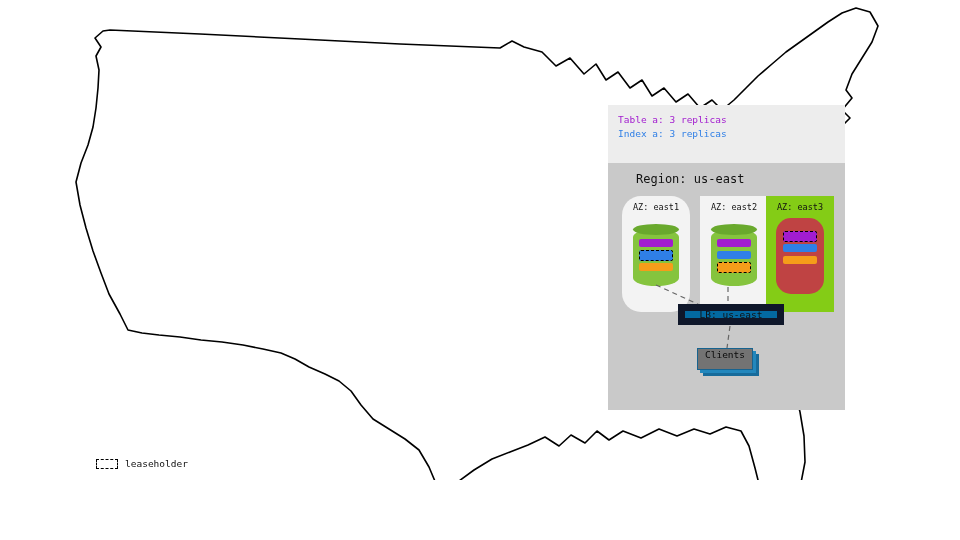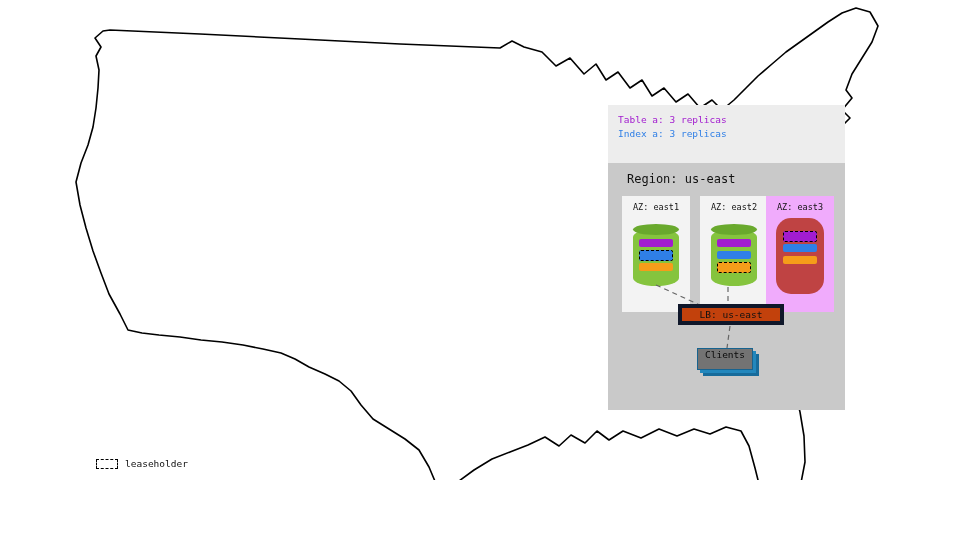--- a/index.html
+++ b/index.html
@@ -15,25 +15,25 @@
     background:#ededed; box-sizing:border-box; padding:8px 0 0 10px; z-index:2;
   }
   .legend-line { font-size:9.5px; line-height:14px; white-space:pre; }
   .c-purple { color:#a21ccf; } .c-blue { color:#2f7fe6; } .c-orange { color:#f59d1a; }
 
   
   .region-panel {
     position:absolute; left:608px; top:163px; width:237px; height:247px;
     background:#c9c9c9; z-index:2;
   }
-  .region-title { position:absolute; left:19px; top:9px; font-size:12px; color:#111;text-align:center; }
+  .region-title { position:absolute; left:28px; top:9px; font-size:12px; color:#111;text-align:center; }
 
   .az { position:absolute; top:33px; width:68px; height:116px; background:#f3f3f3; }
-  .az1 { left:14px; } .az2 { left:92px; }
-  .az3 { left:158px; background:#f0abfc; }
+  .az1 { left:14px;border-radius:19px; } .az2 { left:92px; }
+  .az3 { left:158px; background:#84cc16; }
   .az-label { text-align:center; font-size:8.5px; padding-top:6px; color:#111; }
 
   
   .cylinder { position:absolute; left:11px; top:28px; width:46px; height:62px; }
   .cyl-body { position:absolute; left:0; top:5px; width:46px; height:57px;
               background:#85c43e; border-radius:23px / 8px; }
   .cyl-top  { position:absolute; left:0; top:0; width:46px; height:11px;
               background:#69a92d; border-radius:50%; z-index:1; }
   .bars { position:absolute; left:0; top:15px; width:46px; z-index:2;
           display:flex; flex-direction:column; align-items:center; }
@@ -45,21 +45,21 @@
   .capsule { position:absolute; left:10px; top:22px; width:48px; height:76px;
              background:#bf4343; border-radius:15px; }
   .capsule .bars { top:14px; width:48px; }
 
   
   .connectors { position:absolute; left:0; top:0; z-index:3; pointer-events:none; }
 
   
   .lb-box {
     position:absolute; left:678px; top:304px; width:106px; height:21px; z-index:4;
-    background:#c2410c; border:4px solid #0f172a; box-sizing:border-box;
+    background:#0369a1; border:7px solid #0f172a; box-sizing:border-box;
     display:flex; align-items:center; justify-content:center; font-size:9.5px; color:#111;
   }
 
   
   .clients-box {
     position:absolute; left:697px; top:348px; width:56px; height:22px; z-index:4;
     background:#737373; border:1px solid #17638f; box-sizing:border-box;
     box-shadow: 3px 3px 0 #2287bd, 6px 6px 0 #176b9b;
     display:flex; align-items:flex-start; justify-content:center; font-size:9.5px; color:#0a0a0a;
   }

